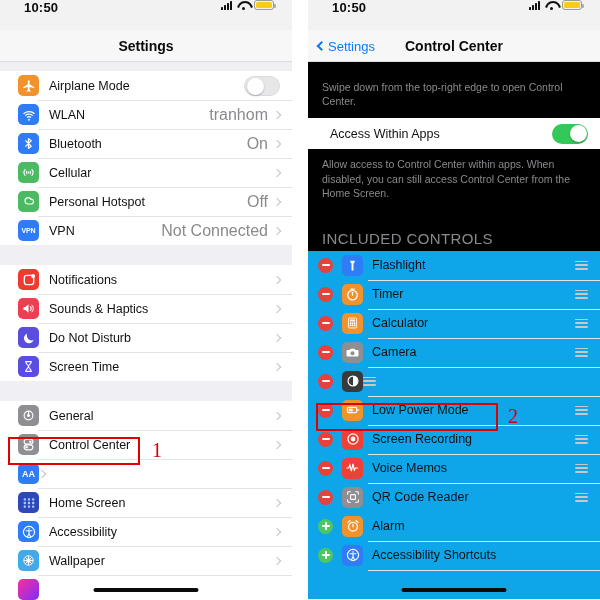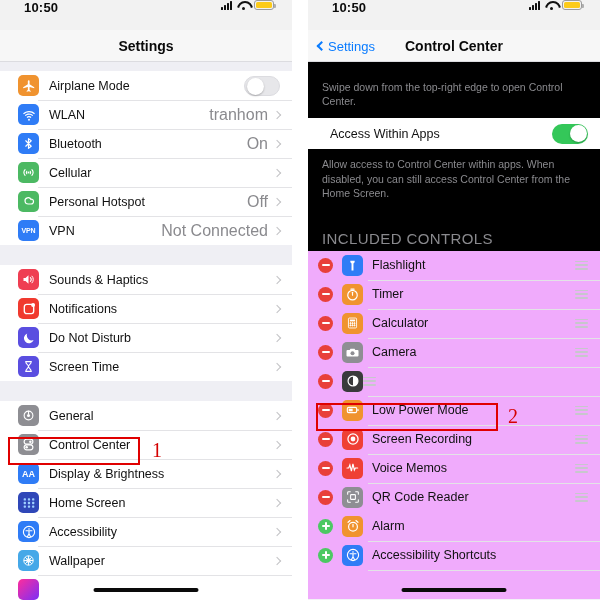--- a/index.html
+++ b/index.html
@@ -88,21 +88,21 @@
   .toggle .knob { position: absolute; top: 1.5px; width: 17px; height: 17px; border-radius: 50%; background: #fff; box-shadow: 0 1px 2px rgba(0,0,0,.25); }
   .toggle.off .knob { left: 1.5px; }
   .toggle.on  .knob { right: 1.5px; }
 
   
   .sec-head { font-size: 15px; color: #8a8a8e; letter-spacing: .4px; padding: 0 16px 4px 14px; }
   .note { font-size: 10.5px; color: #8a8a8e; line-height: 1.35; padding: 8px 14px; }
   .band { background:#000000; }
 
   
-  .cc-row { display:flex; align-items:center; height:29px; padding-left:10px; padding-right:12px; background:#f0abfc; position:relative;}
+  .cc-row { display:flex; align-items:center; height:29px; padding-left:10px; padding-right:12px; background:#0ea5e9; position:relative;}
   .cc-row + .cc-row::before { content:""; position:absolute; left:60px; right:0; top:0; height:1px; background:#e3e3e6;}
   .badge { width:15px; height:15px; border-radius:50%; flex:0 0 15px; display:flex; align-items:center; justify-content:center; }
   .badge.minus { background:#e8403a; }
   .badge.plus  { background:#4cc863; }
   .badge .bar { width:8px; height:2px; background:#fff; border-radius:1px; }
   .badge .bar.v { position:absolute; width:2px; height:8px; }
   .badge-wrap { position:relative; display:flex; align-items:center; justify-content:center; width:15px; height:15px; }
   .cc-label { margin-left:9px; font-size:12.5px; color:#111; flex:1; white-space:nowrap;}
   .grip { display:flex; flex-direction:column; gap:2px; flex:0 0 auto;}
   .grip i { display:block; width:13px; height:1.8px; background:#c7c7cc; border-radius:1px;}
@@ -207,38 +207,38 @@
           <div class="row-label">VPN</div>
           <div class="row-value">Not Connected</div>
           <div class="chev"></div>
         </div>
       </div>
 
       <div class="spacer" style="height:20px"></div>
 
       <div class="group">
         <div class="row">
+          <div class="app-icon" style="background:#f03a2f">
+            <svg width="14" height="14" viewBox="0 0 24 24">
+                <rect x="4" y="4" width="16" height="16" rx="4" fill="none" stroke="#fff" stroke-width="2.4"></rect>
+                <circle cx="19" cy="5" r="3.4" fill="#fff"></circle>
+              </svg>
+          </div>
+          <div class="row-label">Notifications</div>
+          <div class="chev"></div>
+        </div>
+        <div class="row">
           <div class="app-icon" style="background:#ef3e52">
             <svg width="15" height="15" viewBox="0 0 24 24" fill="#fff">
                 <path d="M4 9.5v5h3.2L12 18.8V5.2L7.2 9.5z"></path>
                 <path d="M15 9a4 4 0 0 1 0 6" fill="none" stroke="#fff" stroke-width="1.8" stroke-linecap="round"></path>
                 <path d="M17.6 6.6a7.6 7.6 0 0 1 0 10.8" fill="none" stroke="#fff" stroke-width="1.6" stroke-linecap="round"></path>
               </svg>
           </div>
           <div class="row-label">Sounds &amp; Haptics</div>
-          <div class="chev"></div>
-        </div>
-        <div class="row">
-          <div class="app-icon" style="background:#f03a2f">
-            <svg width="14" height="14" viewBox="0 0 24 24">
-                <rect x="4" y="4" width="16" height="16" rx="4" fill="none" stroke="#fff" stroke-width="2.4"></rect>
-                <circle cx="19" cy="5" r="3.4" fill="#fff"></circle>
-              </svg>
-          </div>
-          <div class="row-label">Notifications</div>
           <div class="chev"></div>
         </div>
         <div class="row">
           <div class="app-icon" style="background:#5a4ee0">
             <svg width="14" height="14" viewBox="0 0 24 24" fill="#fff">
                 <path d="M20 15.5A8.5 8.5 0 0 1 9 4.3 8.6 8.6 0 1 0 20 15.5z"></path>
               </svg>
           </div>
           <div class="row-label">Do Not Disturb</div>
           <div class="chev"></div>
@@ -275,21 +275,20 @@
                 <circle cx="15" cy="7.5" r="2" fill="#fff"></circle>
                 <rect x="5" y="12.5" width="14" height="8" rx="4" fill="none" stroke="#fff" stroke-width="1.9"></rect>
                 <circle cx="9" cy="16.5" r="2" fill="#fff"></circle>
               </svg>
           </div>
           <div class="row-label">Control Center</div>
           <div class="chev"></div>
         </div>
         <div class="row">
           <div class="app-icon" style="background:#2f7cf6;font-size:9px">AA</div>
-          <div class="row-label">Display &amp; Brightness</div>
           <div class="chev"></div>
         </div>
         <div class="row">
           <div class="app-icon" style="background:#2f47b8">
             <svg width="16" height="16" viewBox="0 0 24 24" fill="#9fd0ff">
                 <rect x="4" y="5" width="3.4" height="3.4" rx="1"></rect>
                 <rect x="10.3" y="5" width="3.4" height="3.4" rx="1"></rect>
                 <rect x="16.6" y="5" width="3.4" height="3.4" rx="1"></rect>
                 <rect x="4" y="10.3" width="3.4" height="3.4" rx="1"></rect>
                 <rect x="10.3" y="10.3" width="3.4" height="3.4" rx="1"></rect>

